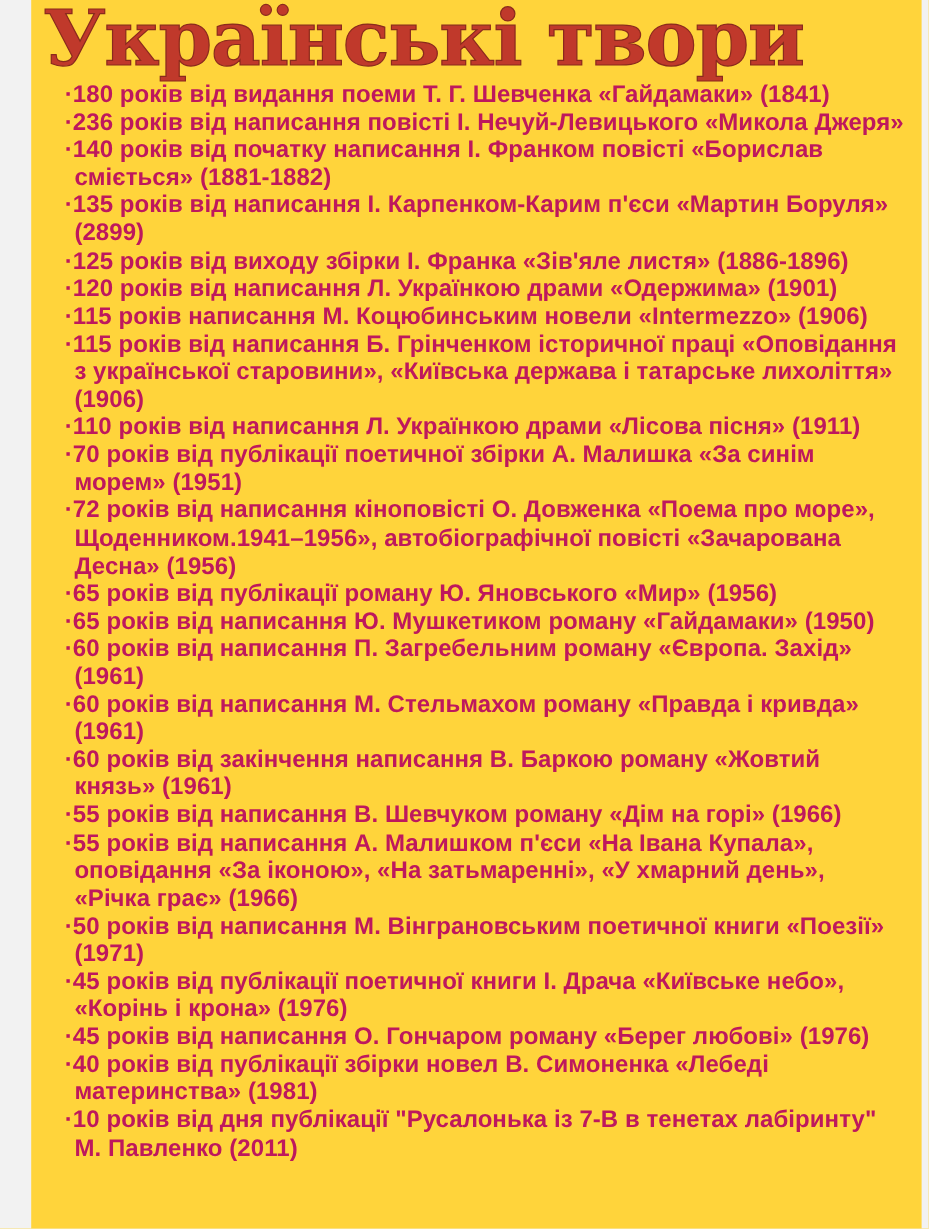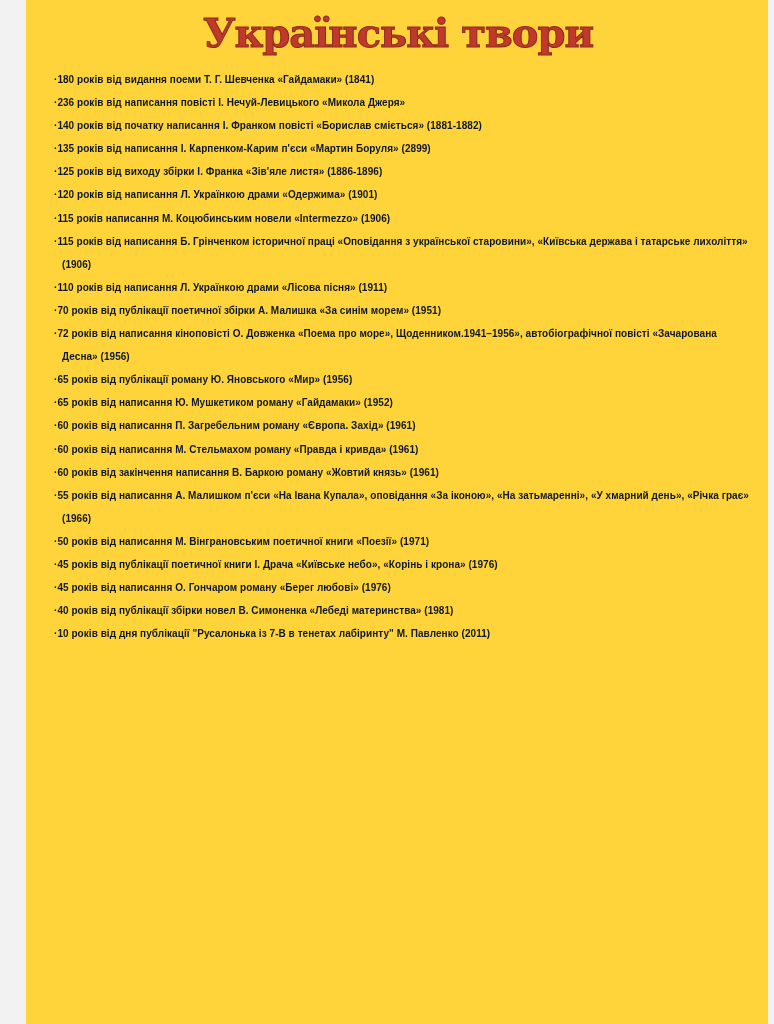--- a/index.html
+++ b/index.html
@@ -32,41 +32,40 @@
   .right-strip {
     position: absolute;
     right: 0;
     top: 0;
     width: 6px;
     height: 1024px;
     background: #f2f2f2;
   }
   .title {
     margin: 0 0 6px 0;
-    text-align: center;
     font-family: "DejaVu Serif", serif;
     font-weight: bold;
-    font-size: 40px;
+    font-size: 64px;
     line-height: 58px;
     color: #c0392b;
     letter-spacing: -1px;
     -webkit-text-stroke: 1px #8a2a1d;
     padding-left: 22px;
   }
   .list {
     margin: 0;
     padding: 0 6px 0 40px;
     list-style: none;
   }
   .item {
     font-family: "Liberation Sans", sans-serif;
     font-weight: bold;
-    font-size: 10px;
+    font-size: 20px;
     line-height: 23.1px;
-    color: #0f172a;
+    color: #be185d;
     text-indent: -8px;
     padding-left: 8px;
     letter-spacing: 0.05px;
   }
   .bullet {
     font-weight: bold;
   }
 </style>
 </head>
 <body>
@@ -83,24 +82,25 @@
       <div class="item"><span class="bullet">·</span><span>140 років від початку написання І. Франком повісті «Борислав сміється» (1881-1882)</span></div>
       <div class="item"><span class="bullet">·</span><span>135 років від написання І. Карпенком-Карим п'єси «Мартин Боруля» (2899)</span></div>
       <div class="item"><span class="bullet">·</span><span>125 років від виходу збірки І. Франка «Зів'яле листя» (1886-1896)</span></div>
       <div class="item"><span class="bullet">·</span><span>120 років від написання Л. Українкою драми «Одержима» (1901)</span></div>
       <div class="item"><span class="bullet">·</span><span>115 років написання М. Коцюбинським новели «Intermezzo» (1906)</span></div>
       <div class="item"><span class="bullet">·</span><span>115 років від написання Б. Грінченком історичної праці «Оповідання з української старовини», «Київська держава і татарське лихоліття» (1906)</span></div>
       <div class="item"><span class="bullet">·</span><span>110 років від написання Л. Українкою драми «Лісова пісня» (1911)</span></div>
       <div class="item"><span class="bullet">·</span><span>70 років від публікації поетичної збірки А. Малишка «За синім морем» (1951)</span></div>
       <div class="item"><span class="bullet">·</span><span>72 років від написання кіноповісті О. Довженка «Поема про море», Щоденником.1941–1956», автобіографічної повісті «Зачарована Десна» (1956)</span></div>
       <div class="item"><span class="bullet">·</span><span>65 років від публікації роману Ю. Яновського «Мир» (1956)</span></div>
-      <div class="item"><span class="bullet">·</span><span>65 років від написання Ю. Мушкетиком роману «Гайдамаки» (1952)</span></div>
+      <div class="item"><span class="bullet">·</span><span>65 років від написання Ю. Мушкетиком роману «Гайдамаки» (1950)</span></div>
       <div class="item"><span class="bullet">·</span><span>60 років від написання П. Загребельним роману «Європа. Захід» (1961)</span></div>
       <div class="item"><span class="bullet">·</span><span>60 років від написання М. Стельмахом роману «Правда і кривда» (1961)</span></div>
       <div class="item"><span class="bullet">·</span><span>60 років від закінчення написання В. Баркою роману «Жовтий князь» (1961)</span></div>
+      <div class="item"><span class="bullet">·</span><span>55 років від написання В. Шевчуком роману «Дім на горі» (1966)</span></div>
       <div class="item"><span class="bullet">·</span><span>55 років від написання А. Малишком п'єси «На Івана Купала», оповідання «За іконою», «На затьмаренні», «У хмарний день», «Річка грає» (1966)</span></div>
       <div class="item"><span class="bullet">·</span><span>50 років від написання М. Вінграновським поетичної книги «Поезії» (1971)</span></div>
       <div class="item"><span class="bullet">·</span><span>45 років від публікації поетичної книги І. Драча «Київське небо», «Корінь і крона» (1976)</span></div>
       <div class="item"><span class="bullet">·</span><span>45 років від написання О. Гончаром роману «Берег любові» (1976)</span></div>
       <div class="item"><span class="bullet">·</span><span>40 років від публікації збірки новел В. Симоненка «Лебеді материнства» (1981)</span></div>
       <div class="item"><span class="bullet">·</span><span>10 років від дня публікації "Русалонька із 7-В в тенетах лабіринту" М. Павленко (2011)</span></div>
     </div>
 </div>
 
 </body></html>

